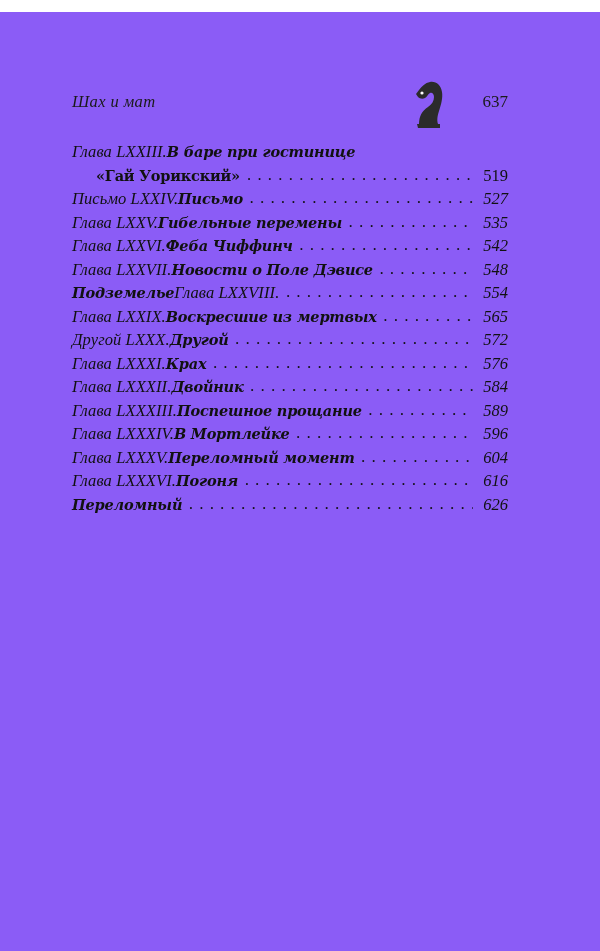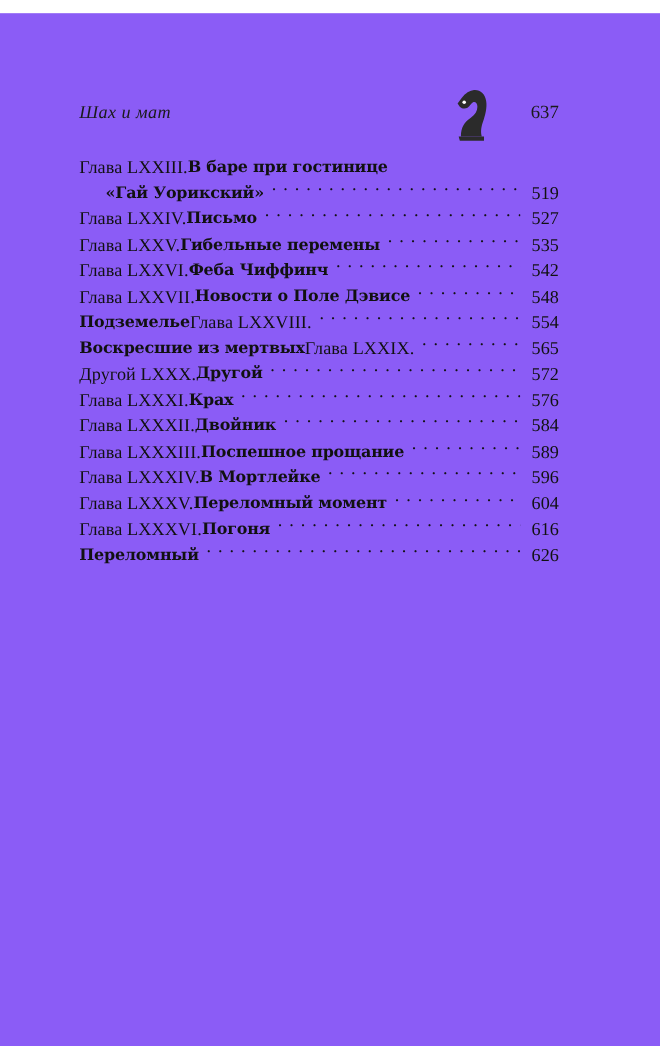--- a/index.html
+++ b/index.html
@@ -67,22 +67,23 @@
   .toc-entry {
     position: relative;
     display: block;
     width: 100%;
     font-size: 16.5px;
     line-height: 23.5px;
     white-space: nowrap;
   }
   .toc-line {
     display: flex;
-    align-items: flex-start;
+    align-items: flex-end;
     width: 100%;
+    font-style: italic;
   }
   .toc-title {
     flex: 0 0 auto;
     letter-spacing: 0.1px;
   }
   .toc-leader {
     flex: 1 1 auto;
     margin: 0 5px 0 7px;
     position: relative;
     height: 1em;
@@ -100,21 +101,21 @@
   }
   .toc-page {
     flex: 0 0 auto;
     text-align: right;
     min-width: 30px;
     font-size: 16.5px;
   }
   
   .toc-cont {
     display: flex;
-    align-items: flex-start;
+    align-items: flex-end;
     width: 100%;
     padding-left: 24px;
     box-sizing: border-box;
   }
   
   .fancy {
     font-weight: bold;
     font-family: "DejaVu Serif", serif;
     font-size: 14.5px;
     letter-spacing: -0.2px;
@@ -156,21 +157,21 @@
       </div>
       <div class="toc-cont">
         <span class="toc-title fancy">«Гай Уорикский»</span>
         <span class="toc-leader"></span>
         <span class="toc-page">519</span>
       </div>
     </div>
 
     <div class="toc-entry">
       <div class="toc-line">
-        <span class="toc-title plain">Глава LXXIV. </span>
+        <span class="toc-title plain">Письмо LXXIV. </span>
           <span class="toc-title fancy">Письмо</span>
         <span class="toc-leader"></span>
         <span class="toc-page">527</span>
       </div>
     </div>
 
     <div class="toc-entry">
       <div class="toc-line">
         <span class="toc-title plain">Глава LXXV. </span>
           <span class="toc-title fancy">Гибельные перемены</span>
@@ -201,22 +202,22 @@
       <div class="toc-line">
         <span class="toc-title fancy">Подземелье</span>
           <span class="toc-title plain">Глава LXXVIII. </span>
         <span class="toc-leader"></span>
         <span class="toc-page">554</span>
       </div>
     </div>
 
     <div class="toc-entry">
       <div class="toc-line">
-        <span class="toc-title fancy">Воскресшие из мертвых</span>
-          <span class="toc-title plain">Глава LXXIX. </span>
+        <span class="toc-title plain">Глава LXXIX. </span>
+          <span class="toc-title fancy">Воскресшие из мертвых</span>
         <span class="toc-leader"></span>
         <span class="toc-page">565</span>
       </div>
     </div>
 
     <div class="toc-entry">
       <div class="toc-line">
         <span class="toc-title plain">Другой LXXX. </span>
           <span class="toc-title fancy">Другой</span>
         <span class="toc-leader"></span>

